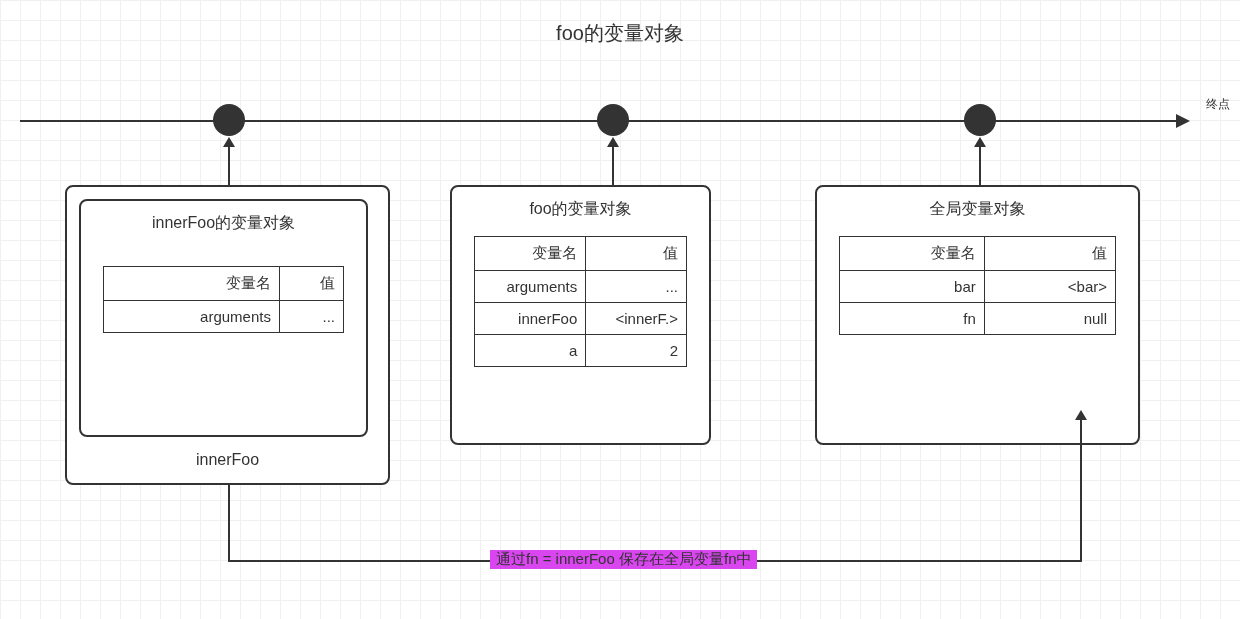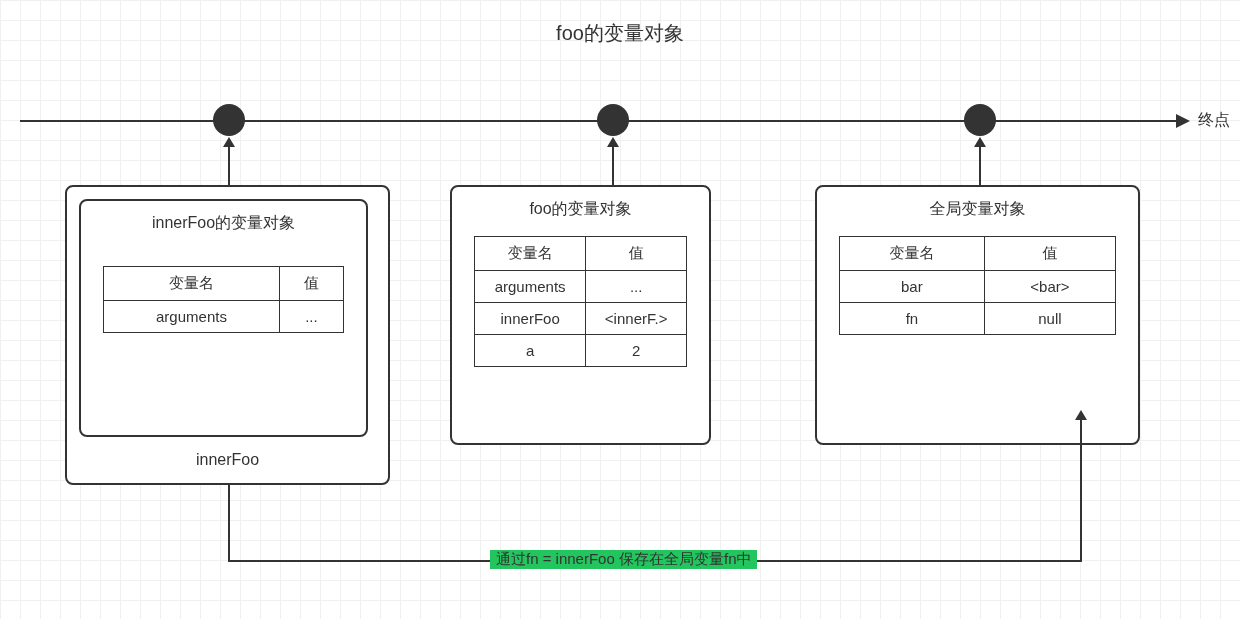--- a/index.html
+++ b/index.html
@@ -37,23 +37,23 @@
       right: -10px;
       top: -6px;
       width: 0;
       height: 0;
       border-left: 14px solid #333;
       border-top: 7px solid transparent;
       border-bottom: 7px solid transparent;
     }
     .endpoint-label {
       position: absolute;
-      top: 110px;
+      top: 96px;
       right: 10px;
-      font-size: 16px;
+      font-size: 12px;
     }
     .node {
       position: absolute;
       top: 104px;
       width: 32px;
       height: 32px;
       border-radius: 50%;
       background: #333;
     }
     .arrow-up {
@@ -96,38 +96,38 @@
       padding: 14px 0 10px 0;
     }
     .var-table {
       margin: 4px 22px 18px 22px;
       border-collapse: collapse;
       width: calc(100% - 44px);
     }
     .var-table th, .var-table td {
       border: 1.5px solid #333;
       padding: 7px 8px;
-      text-align: center;
+      text-align: right;
       font-size: 15px;
       font-weight: normal;
     }
     .connector-horizontal {
       position: absolute;
       height: 2px;
       background: #333;
     }
     .connector-vertical {
       position: absolute;
       width: 2px;
       background: #333;
     }
     .connector-label {
       position: absolute;
       font-size: 15px;
-      background: #22c55e;
+      background: #d946ef;
       padding: 0 6px;
     }
     .arrow-head-up {
       position: absolute;
       width: 0;
       height: 0;
       border-bottom: 10px solid #333;
       border-left: 6px solid transparent;
       border-right: 6px solid transparent;
     }

